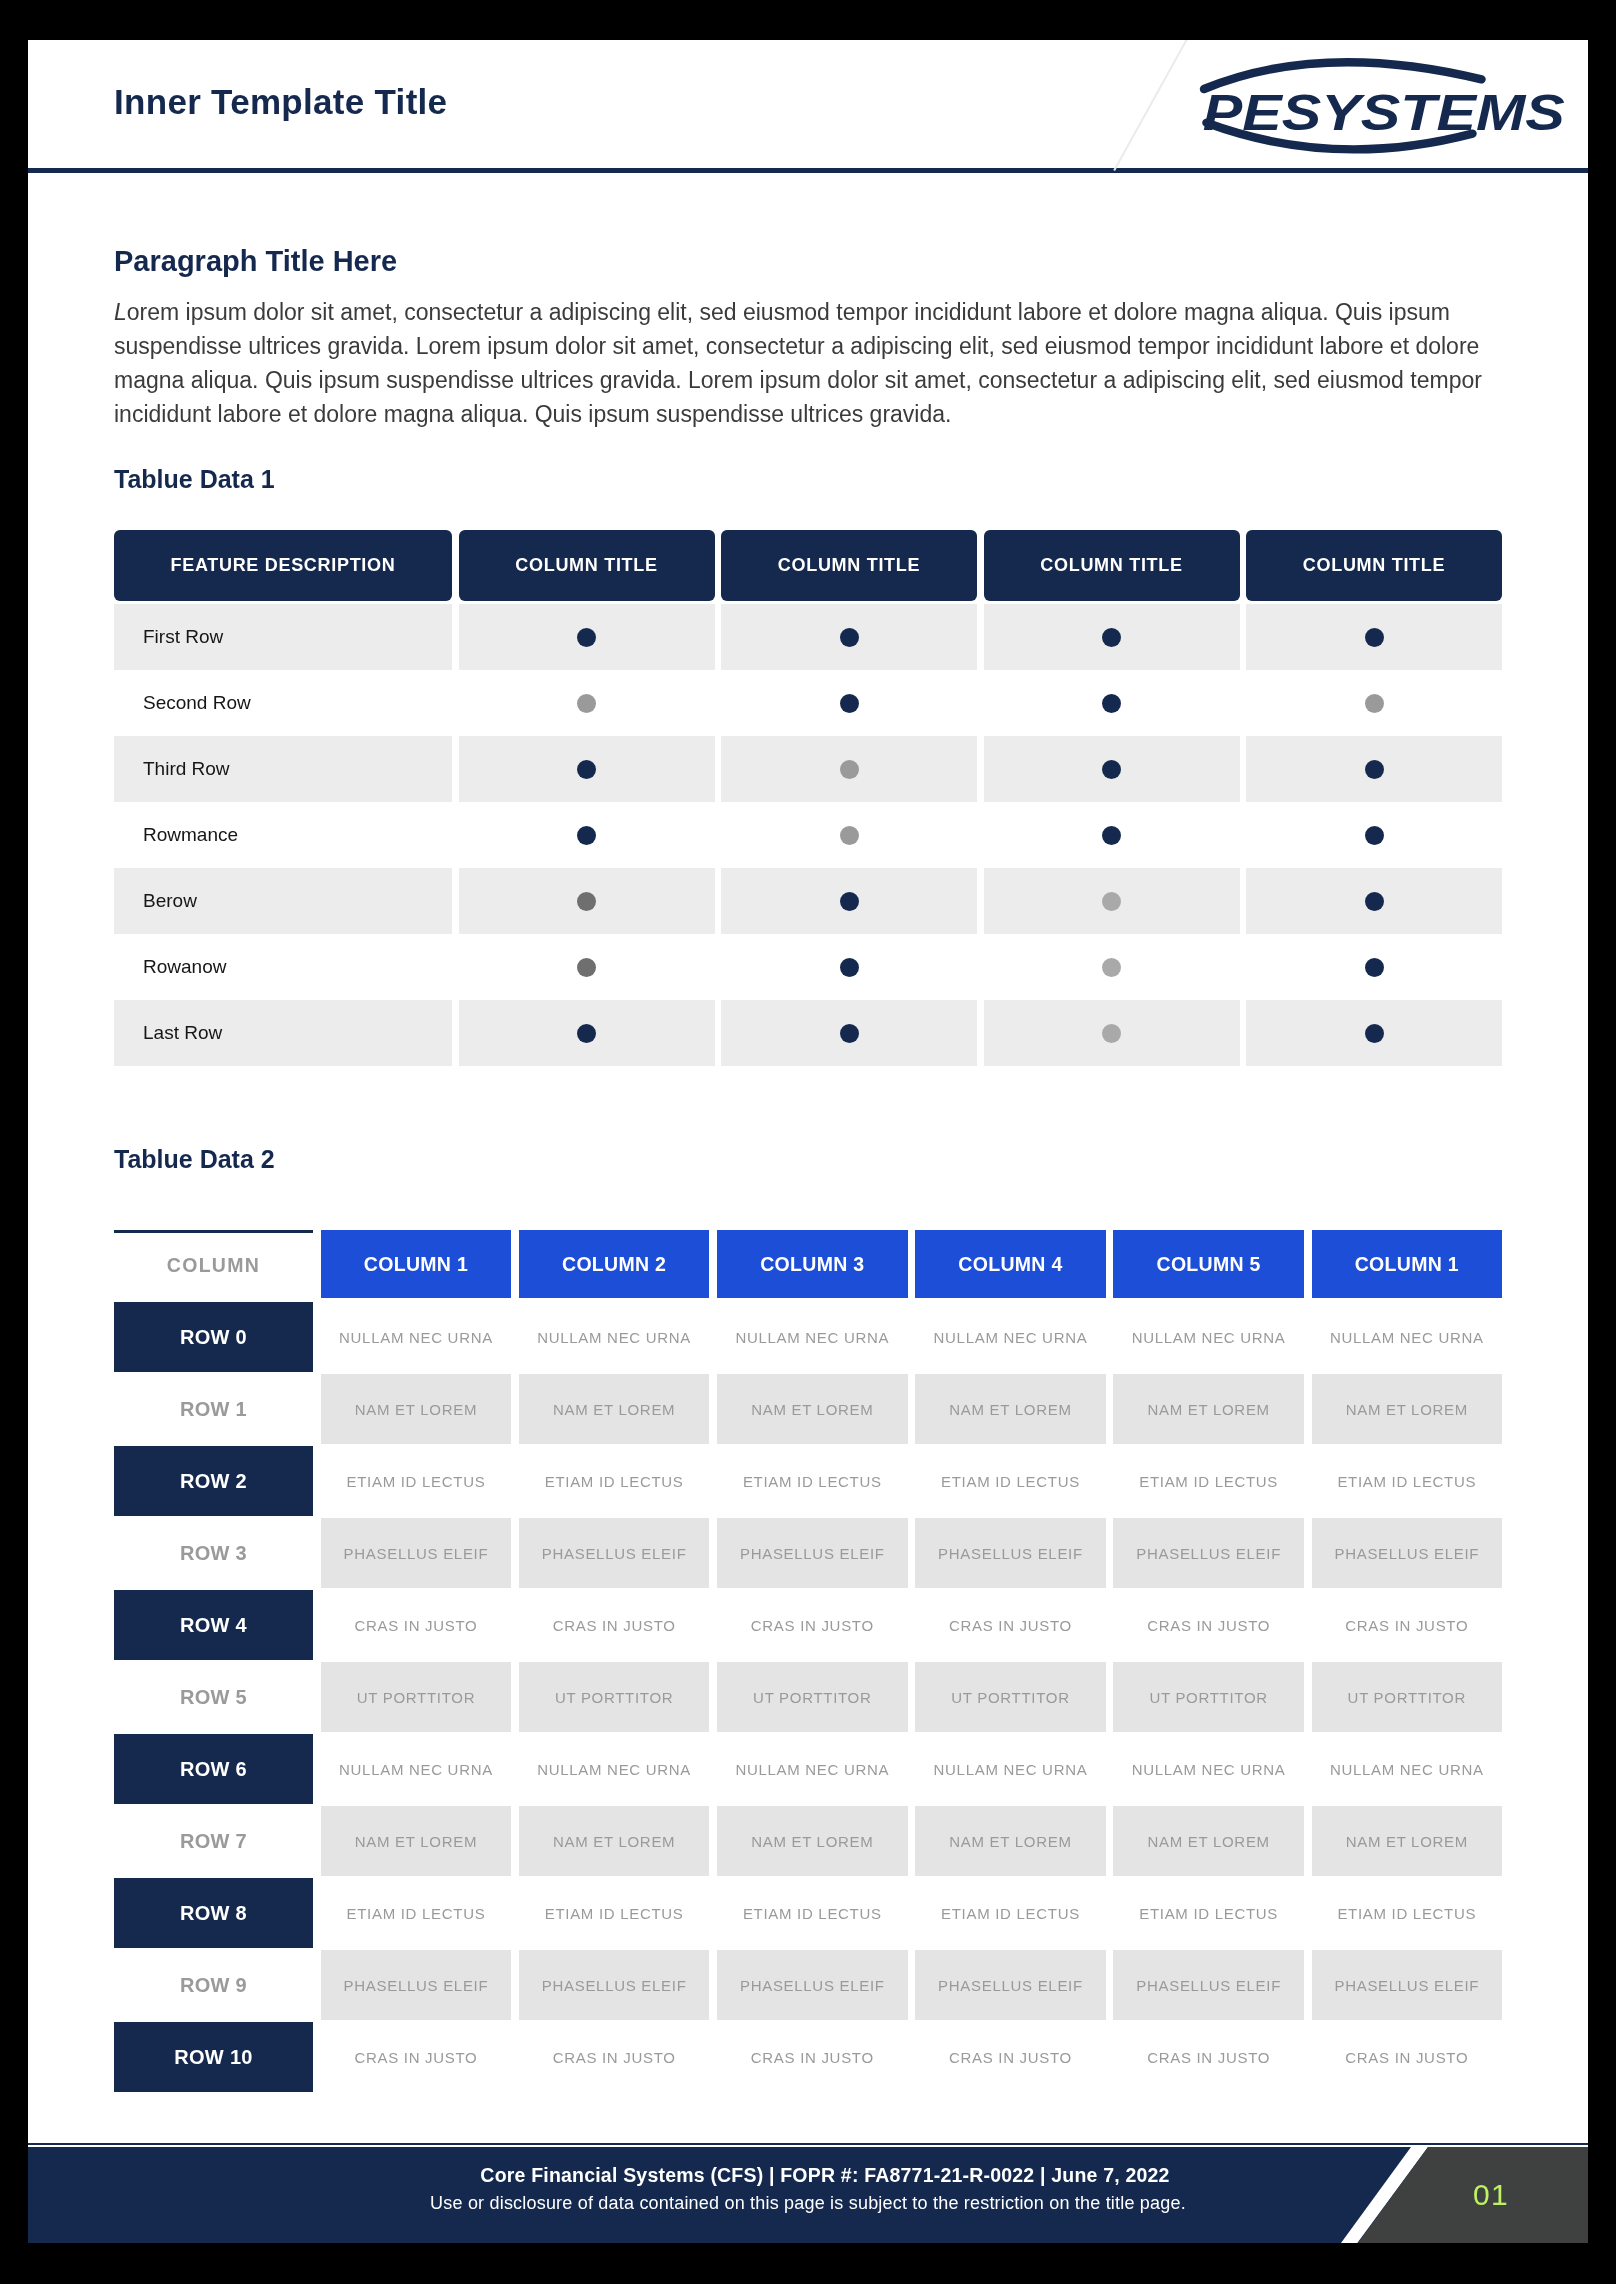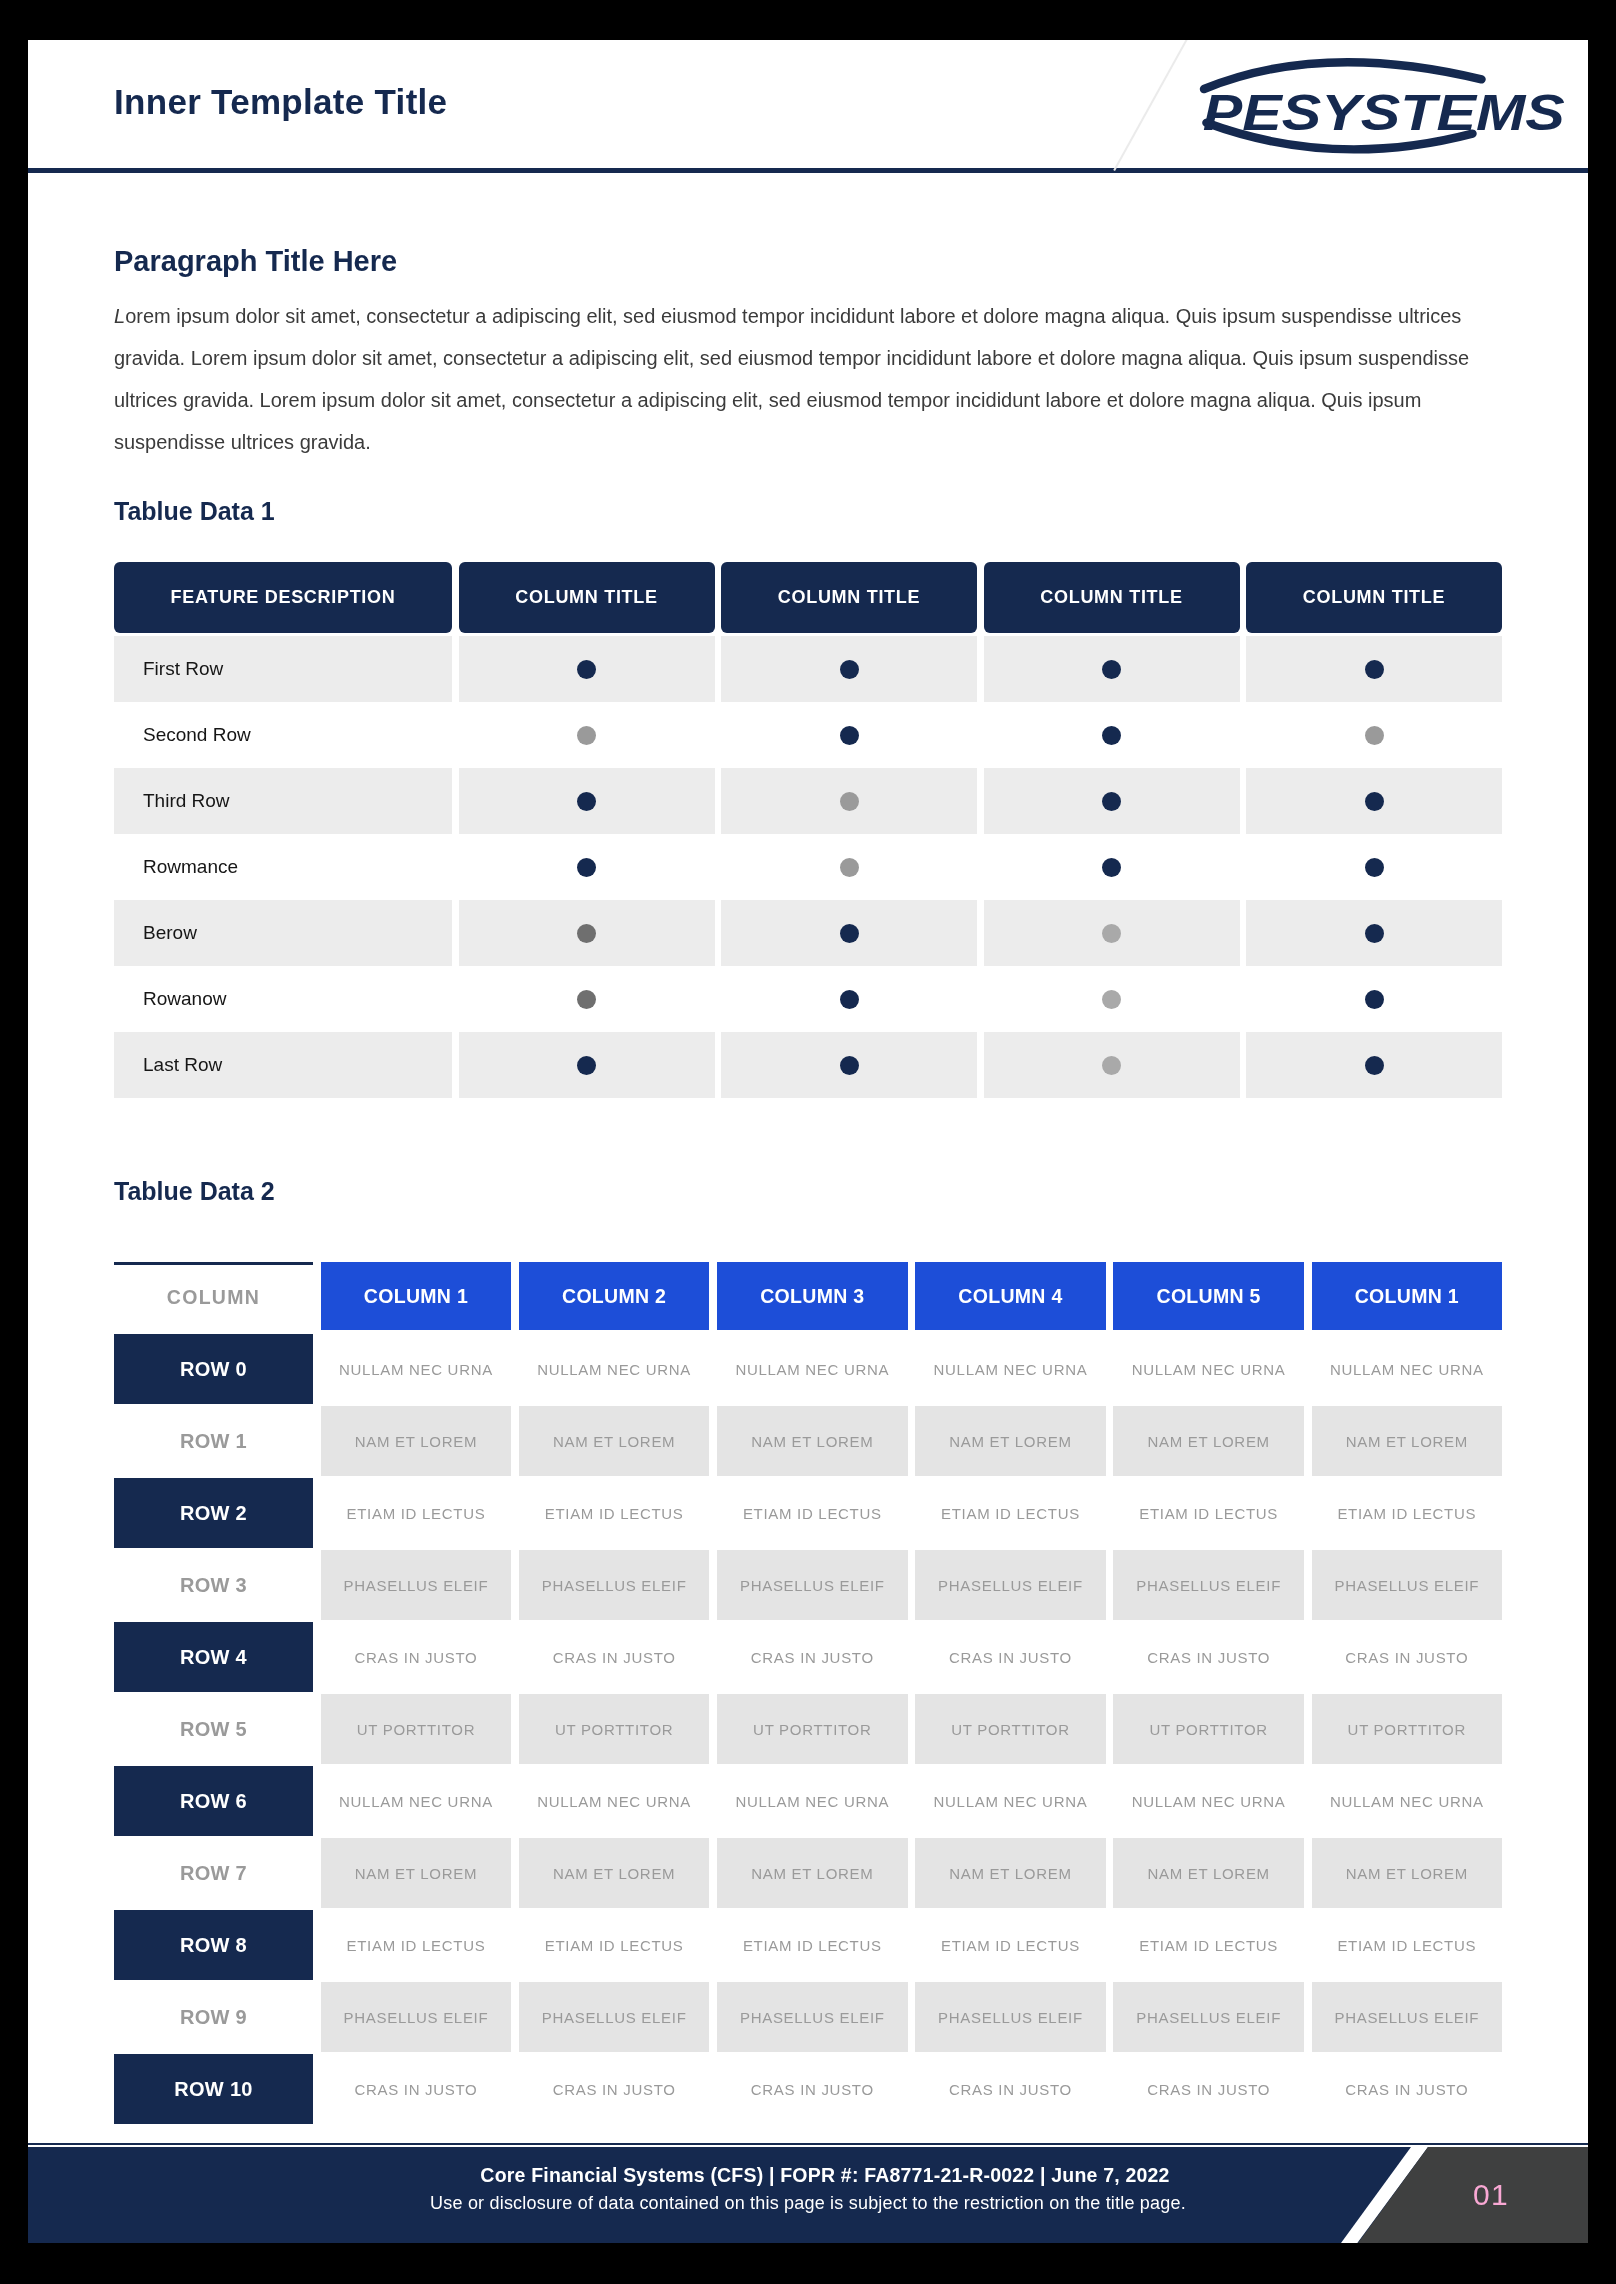--- a/index.html
+++ b/index.html
@@ -20,21 +20,21 @@
   .header-diagonal{
     position:absolute;left:1122px;top:-11.7px;width:2px;height:152px;
     background:#ebebeb;transform:rotate(29deg);
   }
   .logo{position:absolute;right:15.6px;top:7.8px;width:374px;height:111px;}
   .header-rule{height:5.2px;background:#15294f;}
   
   .content{padding:0 86px;}
   .intro-title{margin-top:72px;font-size:29px;font-weight:bold;color:#15294f;}
   .body-text{
-    margin-top:17px;font-size:20px;line-height:42px;color:#3b3b3b;
+    margin-top:17px;font-size:23px;line-height:34px;color:#3b3b3b;
   }
   .body-text::first-letter{font-style:italic;}
   .section-title{font-size:25px;font-weight:bold;color:#15294f;}
   .s1{margin-top:34px;}
   .s2{margin-top:79px;}
   
   .t1{margin-top:36px;}
   .t1-head{display:grid;grid-template-columns:338px repeat(4,1fr);column-gap:6.5px;margin-bottom:3.3px;}
   .t1-hcell{
     background:#15294f;border-radius:5.9px;height:71px;
@@ -79,21 +79,21 @@
   .footer-line1{font-size:19.5px;font-weight:bold;letter-spacing:0.2px;padding-left:34px;}
   .footer-line2{font-size:18px;margin-top:5.9px;letter-spacing:0.2px;}
   .footer-stripe{
     position:absolute;right:0;top:0;bottom:0;width:247px;background:#ffffff;
     clip-path:polygon(70px 0,87px 0,16.3px 100%,0 100%);
   }
   .footer-page{
     position:absolute;right:0;top:0;bottom:0;width:230px;background:#3f4040;
     clip-path:polygon(70px 0,100% 0,100% 100%,0 100%);
     display:flex;align-items:center;justify-content:center;
-    color:#f9a8d4;font-size:30px;font-weight:300;padding-left:36px;box-sizing:border-box;
+    color:#bef264;font-size:30px;font-weight:300;padding-left:36px;box-sizing:border-box;
     letter-spacing:1.3px;
   }
 </style>
 </head>
 <body>
 
 <div class="page">
 
   <div class="header">
     <div class="header-title">Inner Template Title</div>

